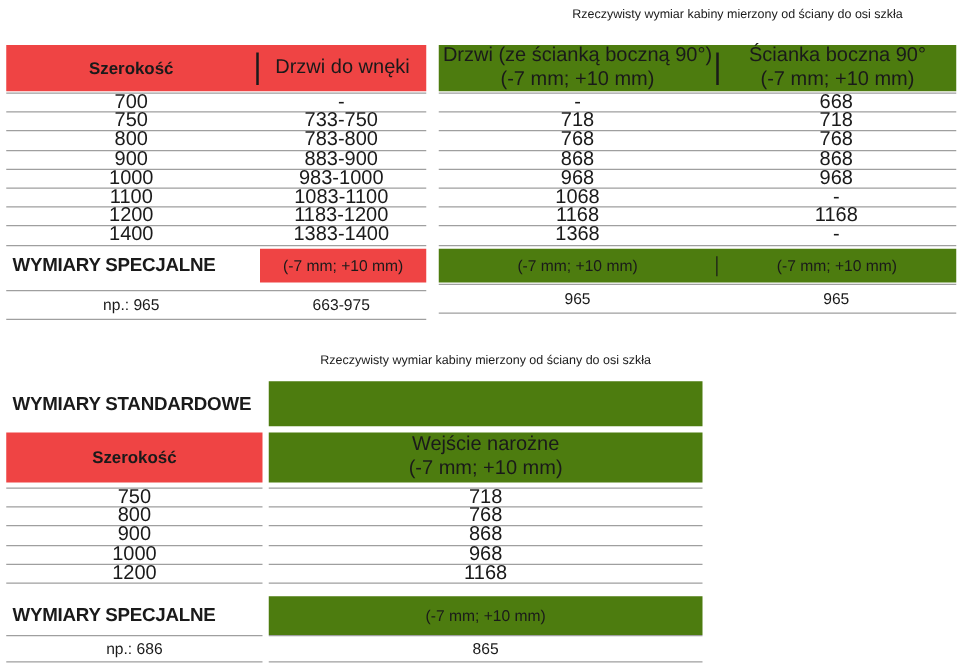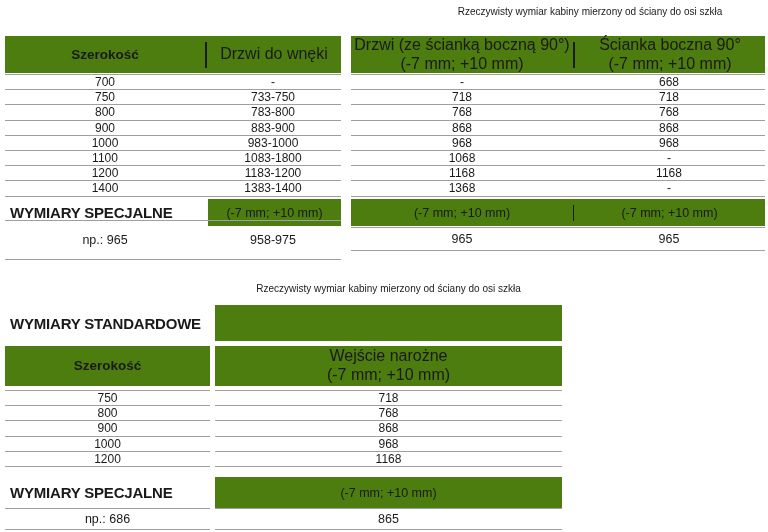--- a/index.html
+++ b/index.html
@@ -4,32 +4,32 @@
 <style>
   * { margin:0; padding:0; box-sizing:border-box; }
   html,body { background:#ffffff; }
   body {
     width:768px; height:532px; position:relative; overflow:hidden;
     font-family:"Liberation Sans","DejaVu Sans",sans-serif;
     color:#1a1a1a;
   }
   .abs { position:absolute; }
   .caption { font-size:10px; text-align:center; white-space:nowrap; }
-  .light { background:#4d7c0f; }
+  .light { background:#ef4444; }
   .dark  { background:#4d7c0f; }
   .hdr { display:flex; align-items:center; }
   .hcell { text-align:center; font-size:16px; line-height:1.18; }
   .hcell .l { display:block; }
   .bold { font-weight:bold; font-size:13.5px; }
   .vdiv { width:2px; height:26px; background:#1a1a1a; flex:0 0 auto; }
   .vdiv.thin { width:1px; height:16px; }
   .rows { border-top:1px solid #9f9f9f; }
   .row { display:flex; height:15.2px; border-bottom:1px solid #9f9f9f; }
   .c { display:flex; align-items:center; justify-content:center;
-       font-size:12px; line-height:1; }
+       font-size:16px; line-height:1; }
   .w200 { width:200px; } .w222 { width:222px; } .f1 { flex:1; }
   .nprow { display:flex; align-items:center;
            border-top:1px solid #9f9f9f; border-bottom:1px solid #9f9f9f; }
   .nprow .c { font-size:12.5px; height:100%; }
   .graycell { display:flex; align-items:center; justify-content:center;
               font-size:12.5px; height:100%; }
   .special-label { display:flex; align-items:center; padding-left:5px;
                    font-weight:bold; font-size:15px; white-space:nowrap;
                    letter-spacing:-0.2px; }
 </style>
@@ -75,21 +75,21 @@
     <div class="row">
         <div class="c w200">900</div>
         <div class="c f1">883-900</div>
       </div>
     <div class="row">
         <div class="c w200">1000</div>
         <div class="c f1">983-1000</div>
       </div>
     <div class="row">
         <div class="c w200">1100</div>
-        <div class="c f1">1083-1800</div>
+        <div class="c f1">1083-1100</div>
       </div>
     <div class="row">
         <div class="c w200">1200</div>
         <div class="c f1">1183-1200</div>
       </div>
     <div class="row">
         <div class="c w200">1400</div>
         <div class="c f1">1383-1400</div>
       </div>
   </div>
@@ -130,23 +130,23 @@
   </div>
 
   <div class="abs special-label" style="left:5px;top:199px;width:200px;height:27px">WYMIARY SPECJALNE</div>
   <div class="abs graycell light" style="left:208px;top:199px;width:133px;height:27px">(-7 mm; +10 mm)</div>
   <div class="abs hdr dark" style="left:351px;top:199px;width:414px;height:27px">
     <div class="graycell w222">(-7 mm; +10 mm)</div>
     <div class="vdiv thin"></div>
     <div class="graycell f1">(-7 mm; +10 mm)</div>
   </div>
 
-  <div class="abs nprow" style="left:5px;top:220px;width:336px;height:40px">
+  <div class="abs nprow" style="left:5px;top:232px;width:336px;height:24px">
     <div class="c w200">np.: 965</div>
-    <div class="c f1">958-975</div>
+    <div class="c f1">663-975</div>
   </div>
   <div class="abs nprow" style="left:351px;top:227px;width:414px;height:24px">
     <div class="c w222">965</div>
     <div class="c f1">965</div>
   </div>
 
   <div class="abs caption" style="left:215px;top:283px;width:347px">Rzeczywisty wymiar kabiny mierzony od ściany do osi szkła</div>
 
   <div class="abs special-label" style="left:5px;top:305px;width:205px;height:36px">WYMIARY STANDARDOWE</div>
   <div class="abs dark" style="left:215px;top:305px;width:347px;height:36px"></div>

